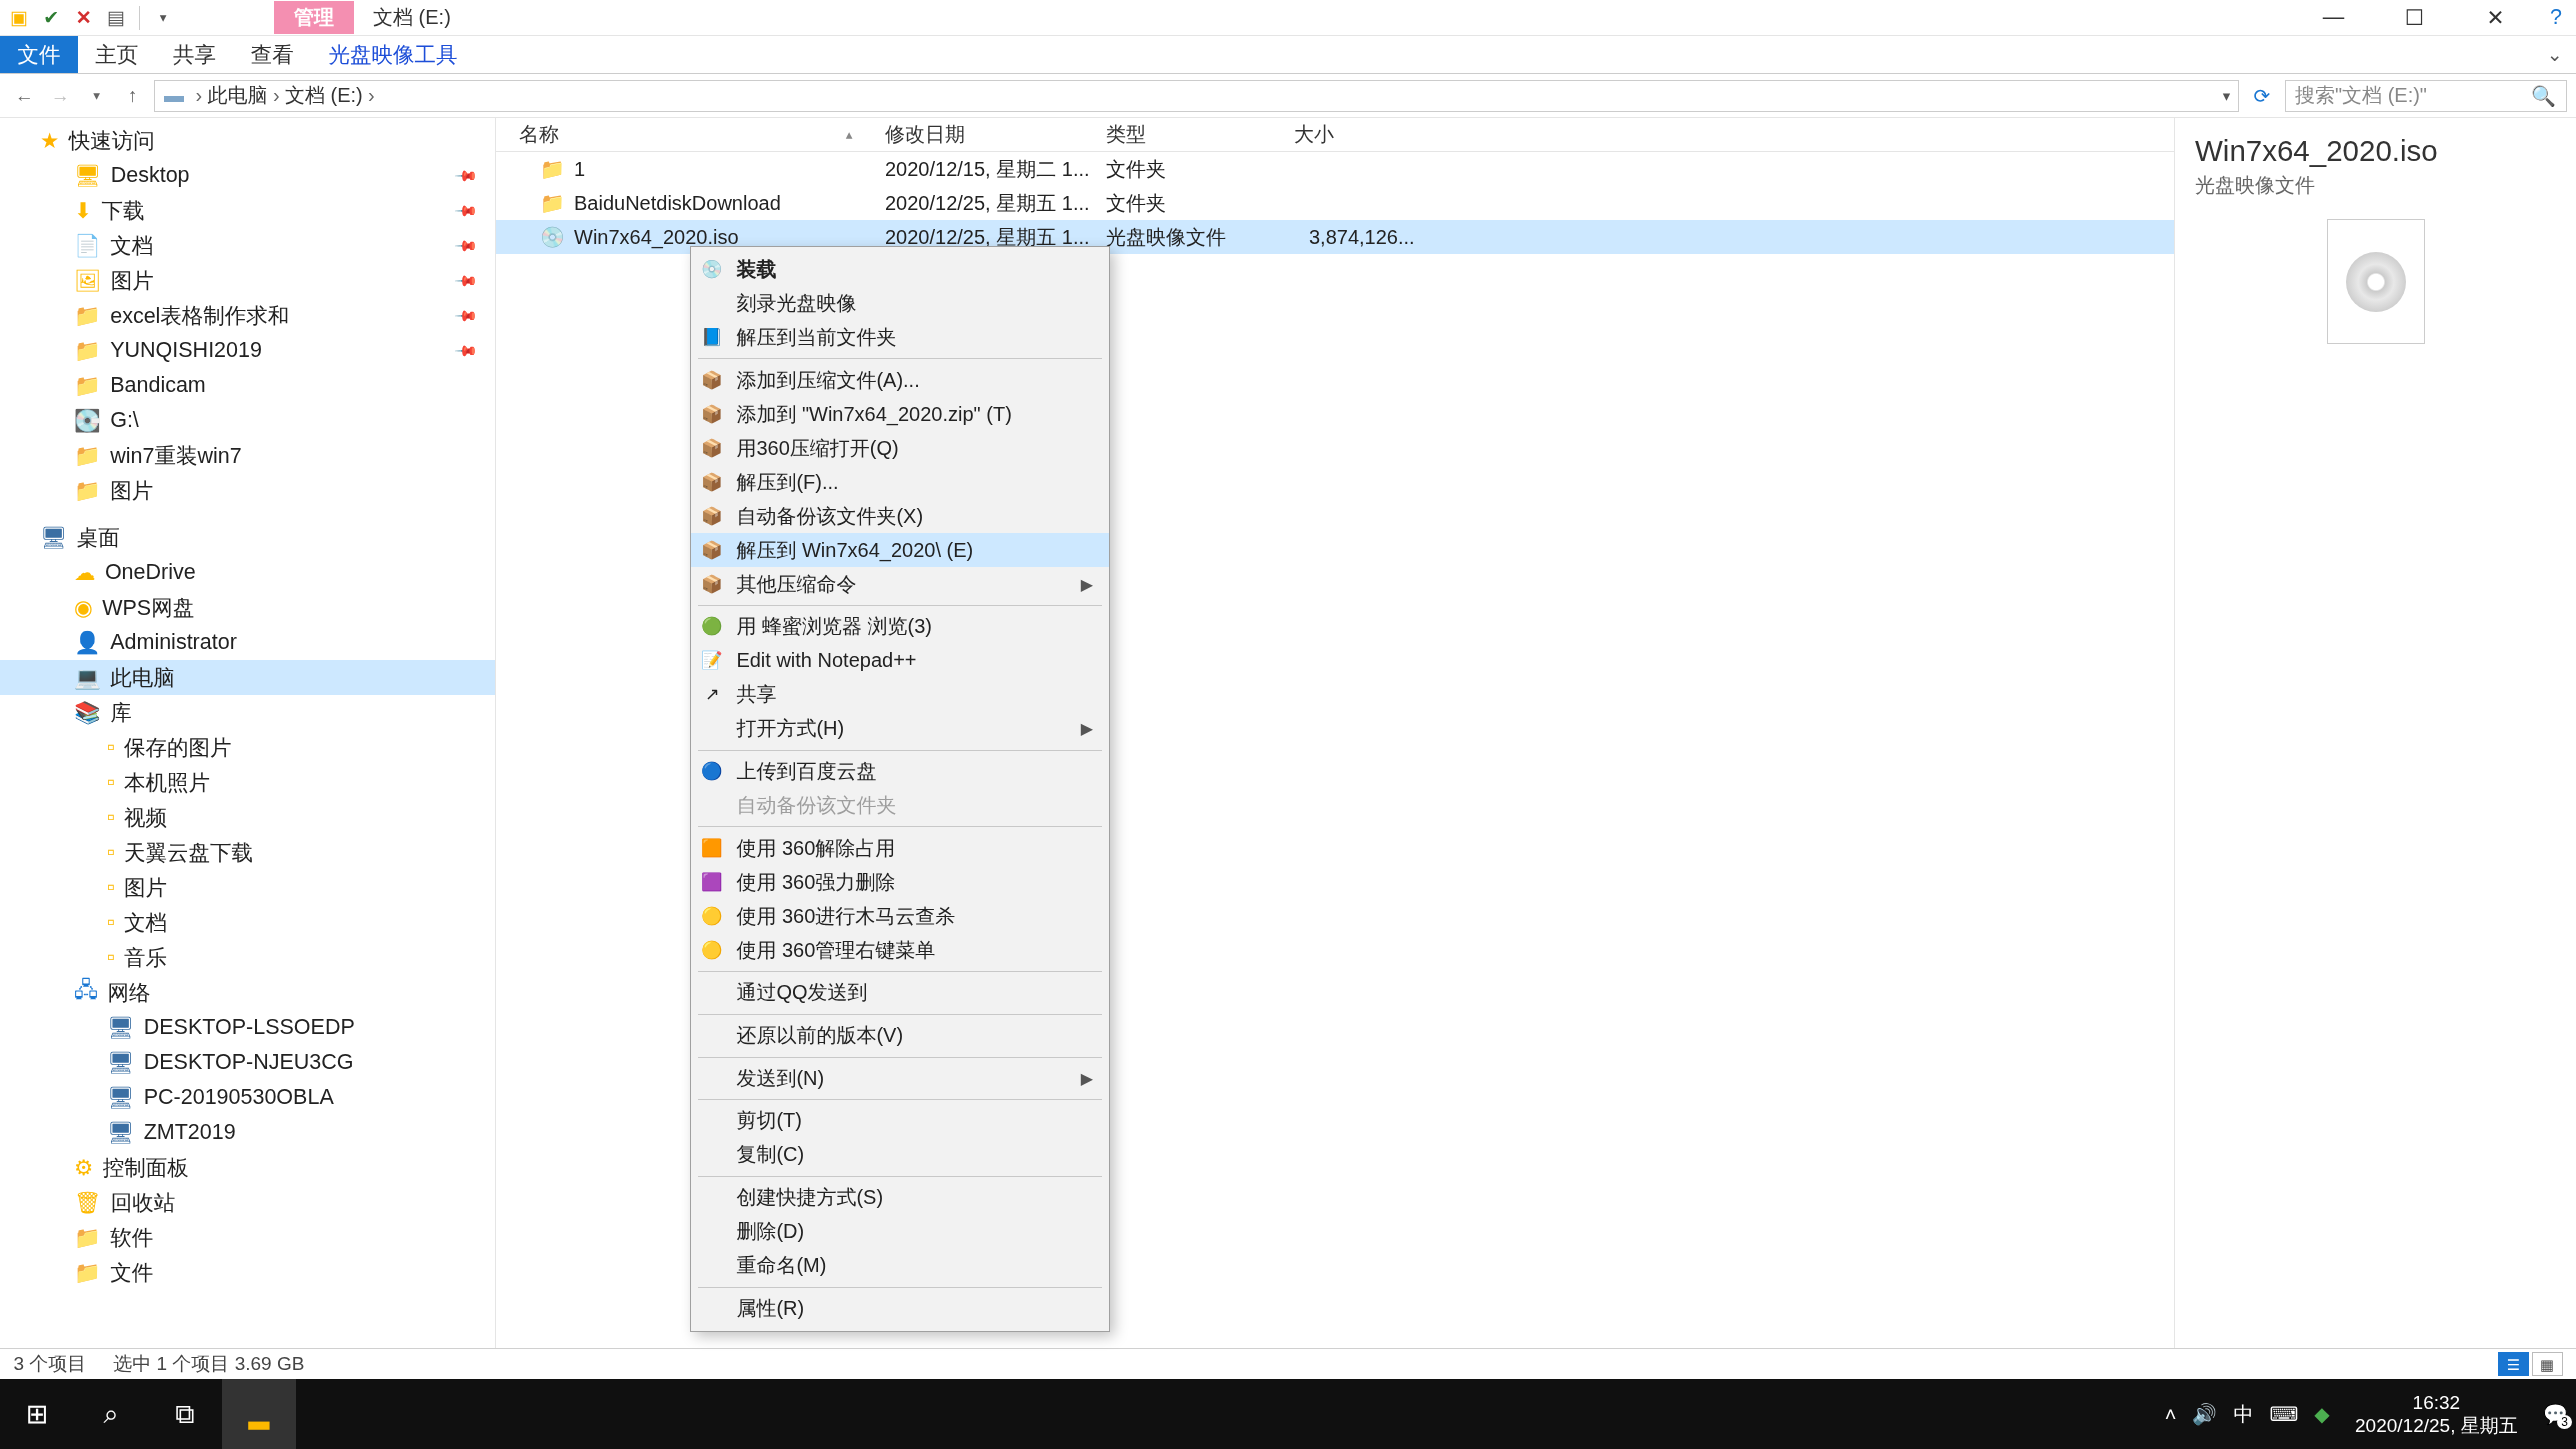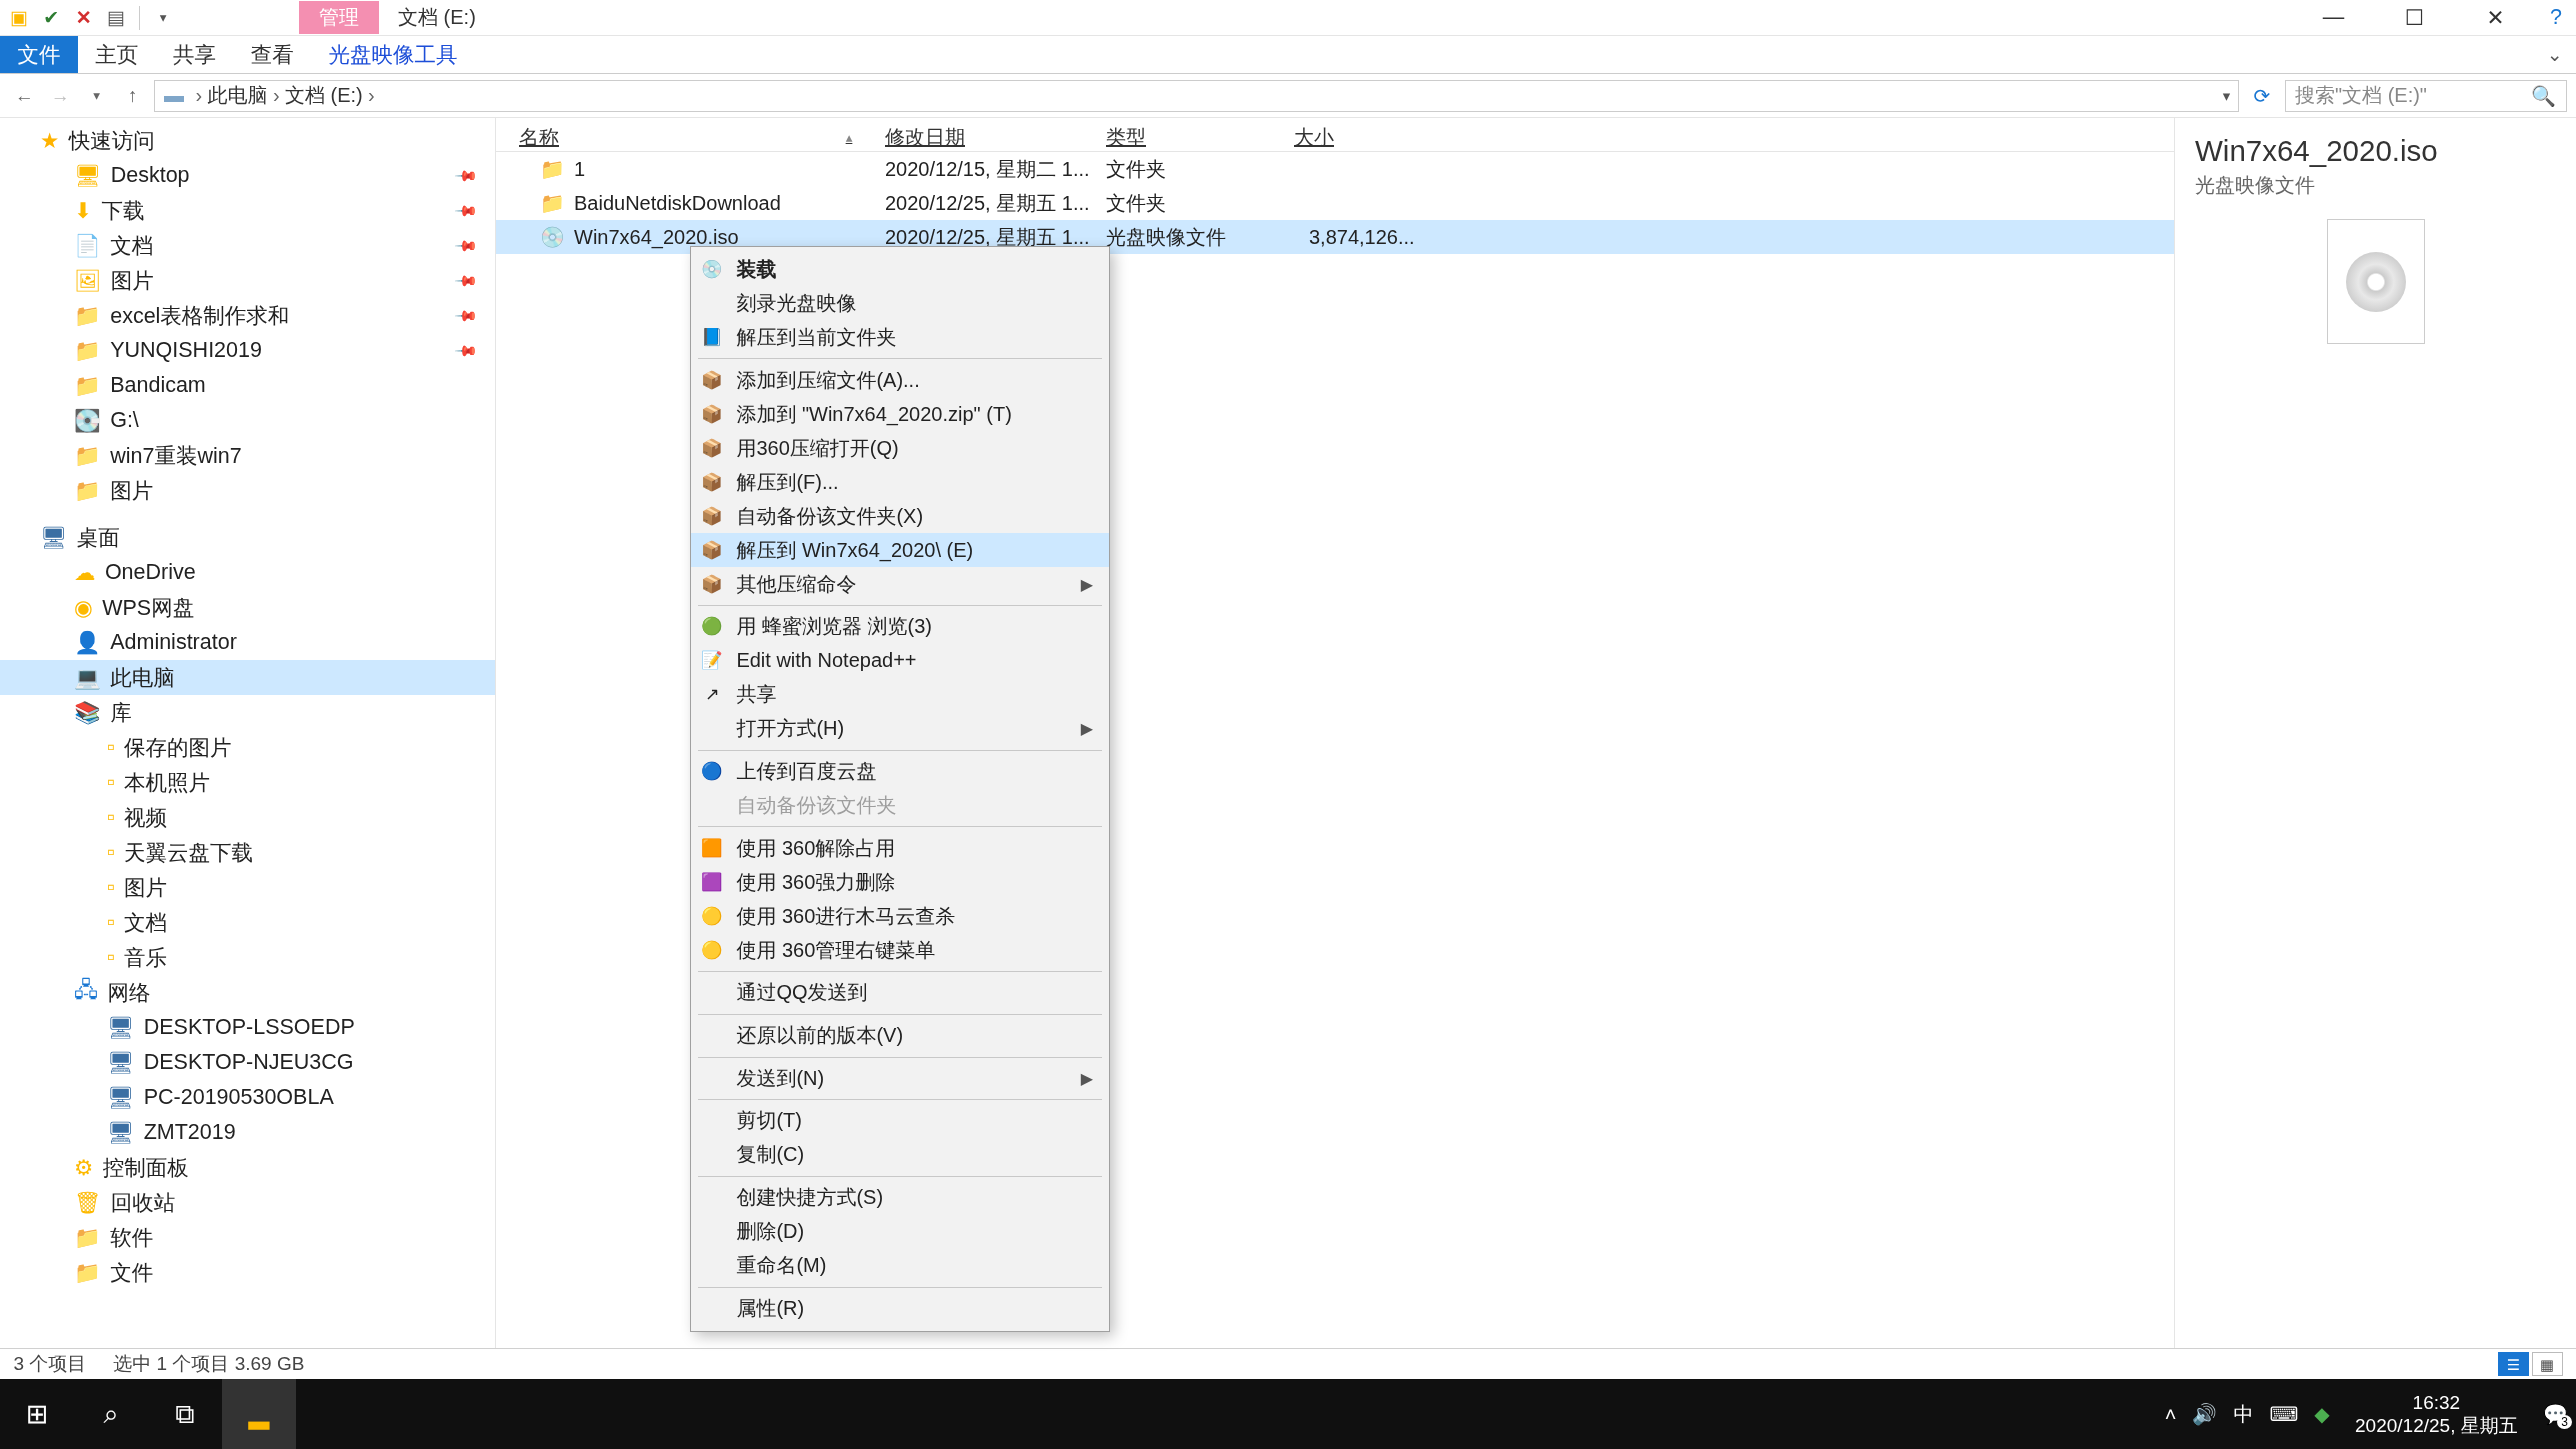--- a/index.html
+++ b/index.html
@@ -3,21 +3,21 @@
 <meta charset="utf-8">
 <style>
 * { margin: 0; padding: 0; box-sizing: border-box; font-family: "Microsoft YaHei", "Segoe UI", sans-serif; }
 body { width: 2576px; height: 1449px; background: #fff; font-size: 21.5px; overflow: hidden; position: relative; }
 
 
 .titlebar { height: 36px; background: #fff; display: flex; align-items: center; border-bottom: 0.7px solid #e5e5e5;}
 .qat { display: flex; gap: 5.4px; padding: 0 5.4px; align-items: center;}
 .qat-btn { width: 27px; height: 27px; display: flex; align-items: center; justify-content: center; font-size: 19px;}
 .qat-sep { width:1.3px; height:24px; background:#ccc; margin:0 4px;}
-.title-tabs { display:flex; margin-left: 117px;}
+.title-tabs { display:flex; margin-left: 92px; font-weight: bold;}
 .title-tab { padding: 2.7px 20px; font-size: 20px; color:#555;}
 .title-tab.active { background:#f48fb1; color:#fff;}
 .title-text { padding: 2.7px 19px; font-size:20px; color:#333;}
 .win-controls { margin-left:auto; display:flex;}
 .win-btn { width:81px; height:36px; display:flex; align-items:center; justify-content:center; font-size:21.5px; color:#333;}
 
 
 .ribbon { height: 38px; background:#fff; display:flex; align-items:stretch; border-bottom:0.7px solid #ccc;}
 .ribbon-file { background:#1976d2; color:#fff; padding:0 17.4px; display:flex; align-items:center; font-size:21.5px;}
 .ribbon-tab { padding:0 17.4px; display:flex; align-items:center; font-size:21.5px; color:#333;}
@@ -44,21 +44,21 @@
 .tree-item.sel { background:#cde8ff;}
 .tree .star { color:#ffb300;}
 .tree .folder { color:#fdb900;}
 .tree .pc { color:#3b6fa3;}
 .tree .blue { color:#1976d2;}
 .tree .pin { margin-left:auto; margin-right:20px; color:#888; font-size:14.8px; transform:rotate(45deg);}
 .tree-spacer { height:12px;}
 
 
 .filepane { flex:1; display:flex; flex-direction:column; position:relative;}
-.headers { display:flex; height:34px; align-items:flex-end; border-bottom:0.7px solid #e5e5e5; font-size:20px; color:#333;text-decoration:underline;}
+.headers { display:flex; height:34px; align-items:center; border-bottom:0.7px solid #e5e5e5; font-size:20px; color:#333;}
 .col-name { width:389px; padding-left:23px; display:flex; align-items:center;}
 .col-date { width:221px;}
 .col-type { width:188px;}
 .col-size { width:134px;}
 .sort-ind { font-size:13.4px; color:#888; margin:0 auto;}
 .file-row { display:flex; height:34px; align-items:center; font-size:20px; color:#222;}
 .file-row.sel { background:#cde8ff;}
 .f-icon { width:27px; height:27px; margin:0 8px 0 20px; display:inline-flex; align-items:center; justify-content:center;}
 .f-icon.folder { color:#fdb900;}
 .f-icon.iso { color:#999;}

